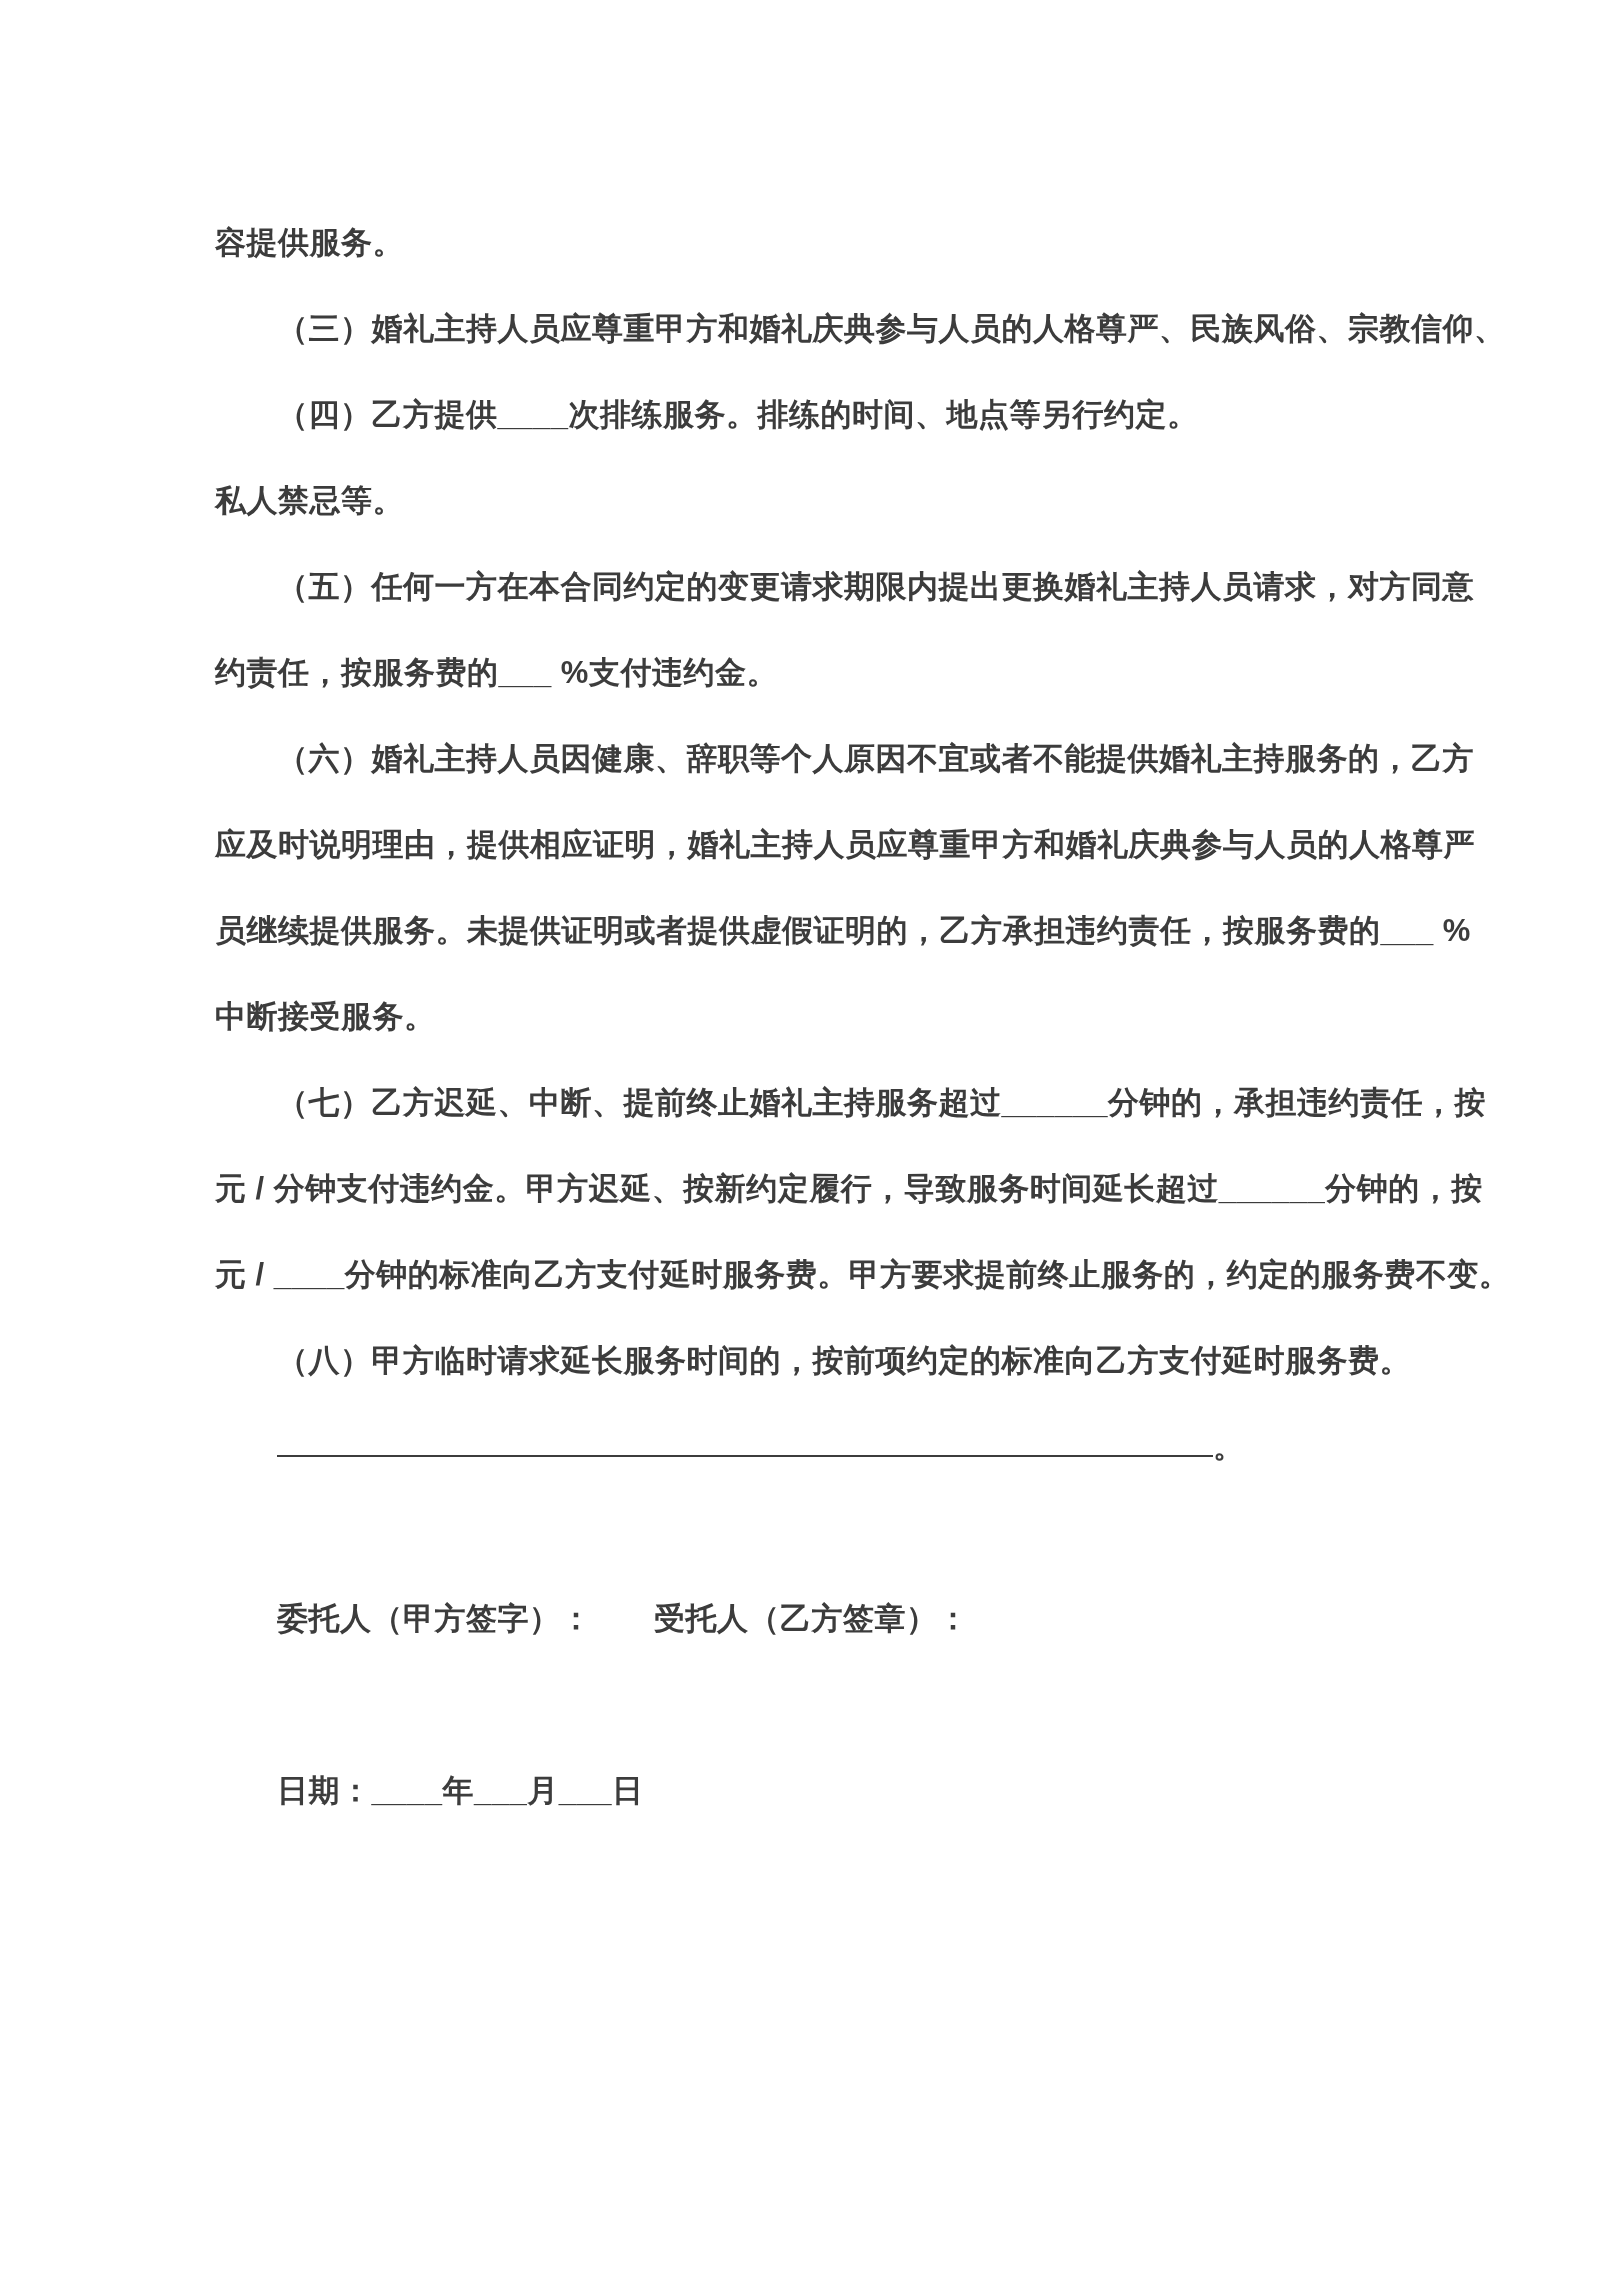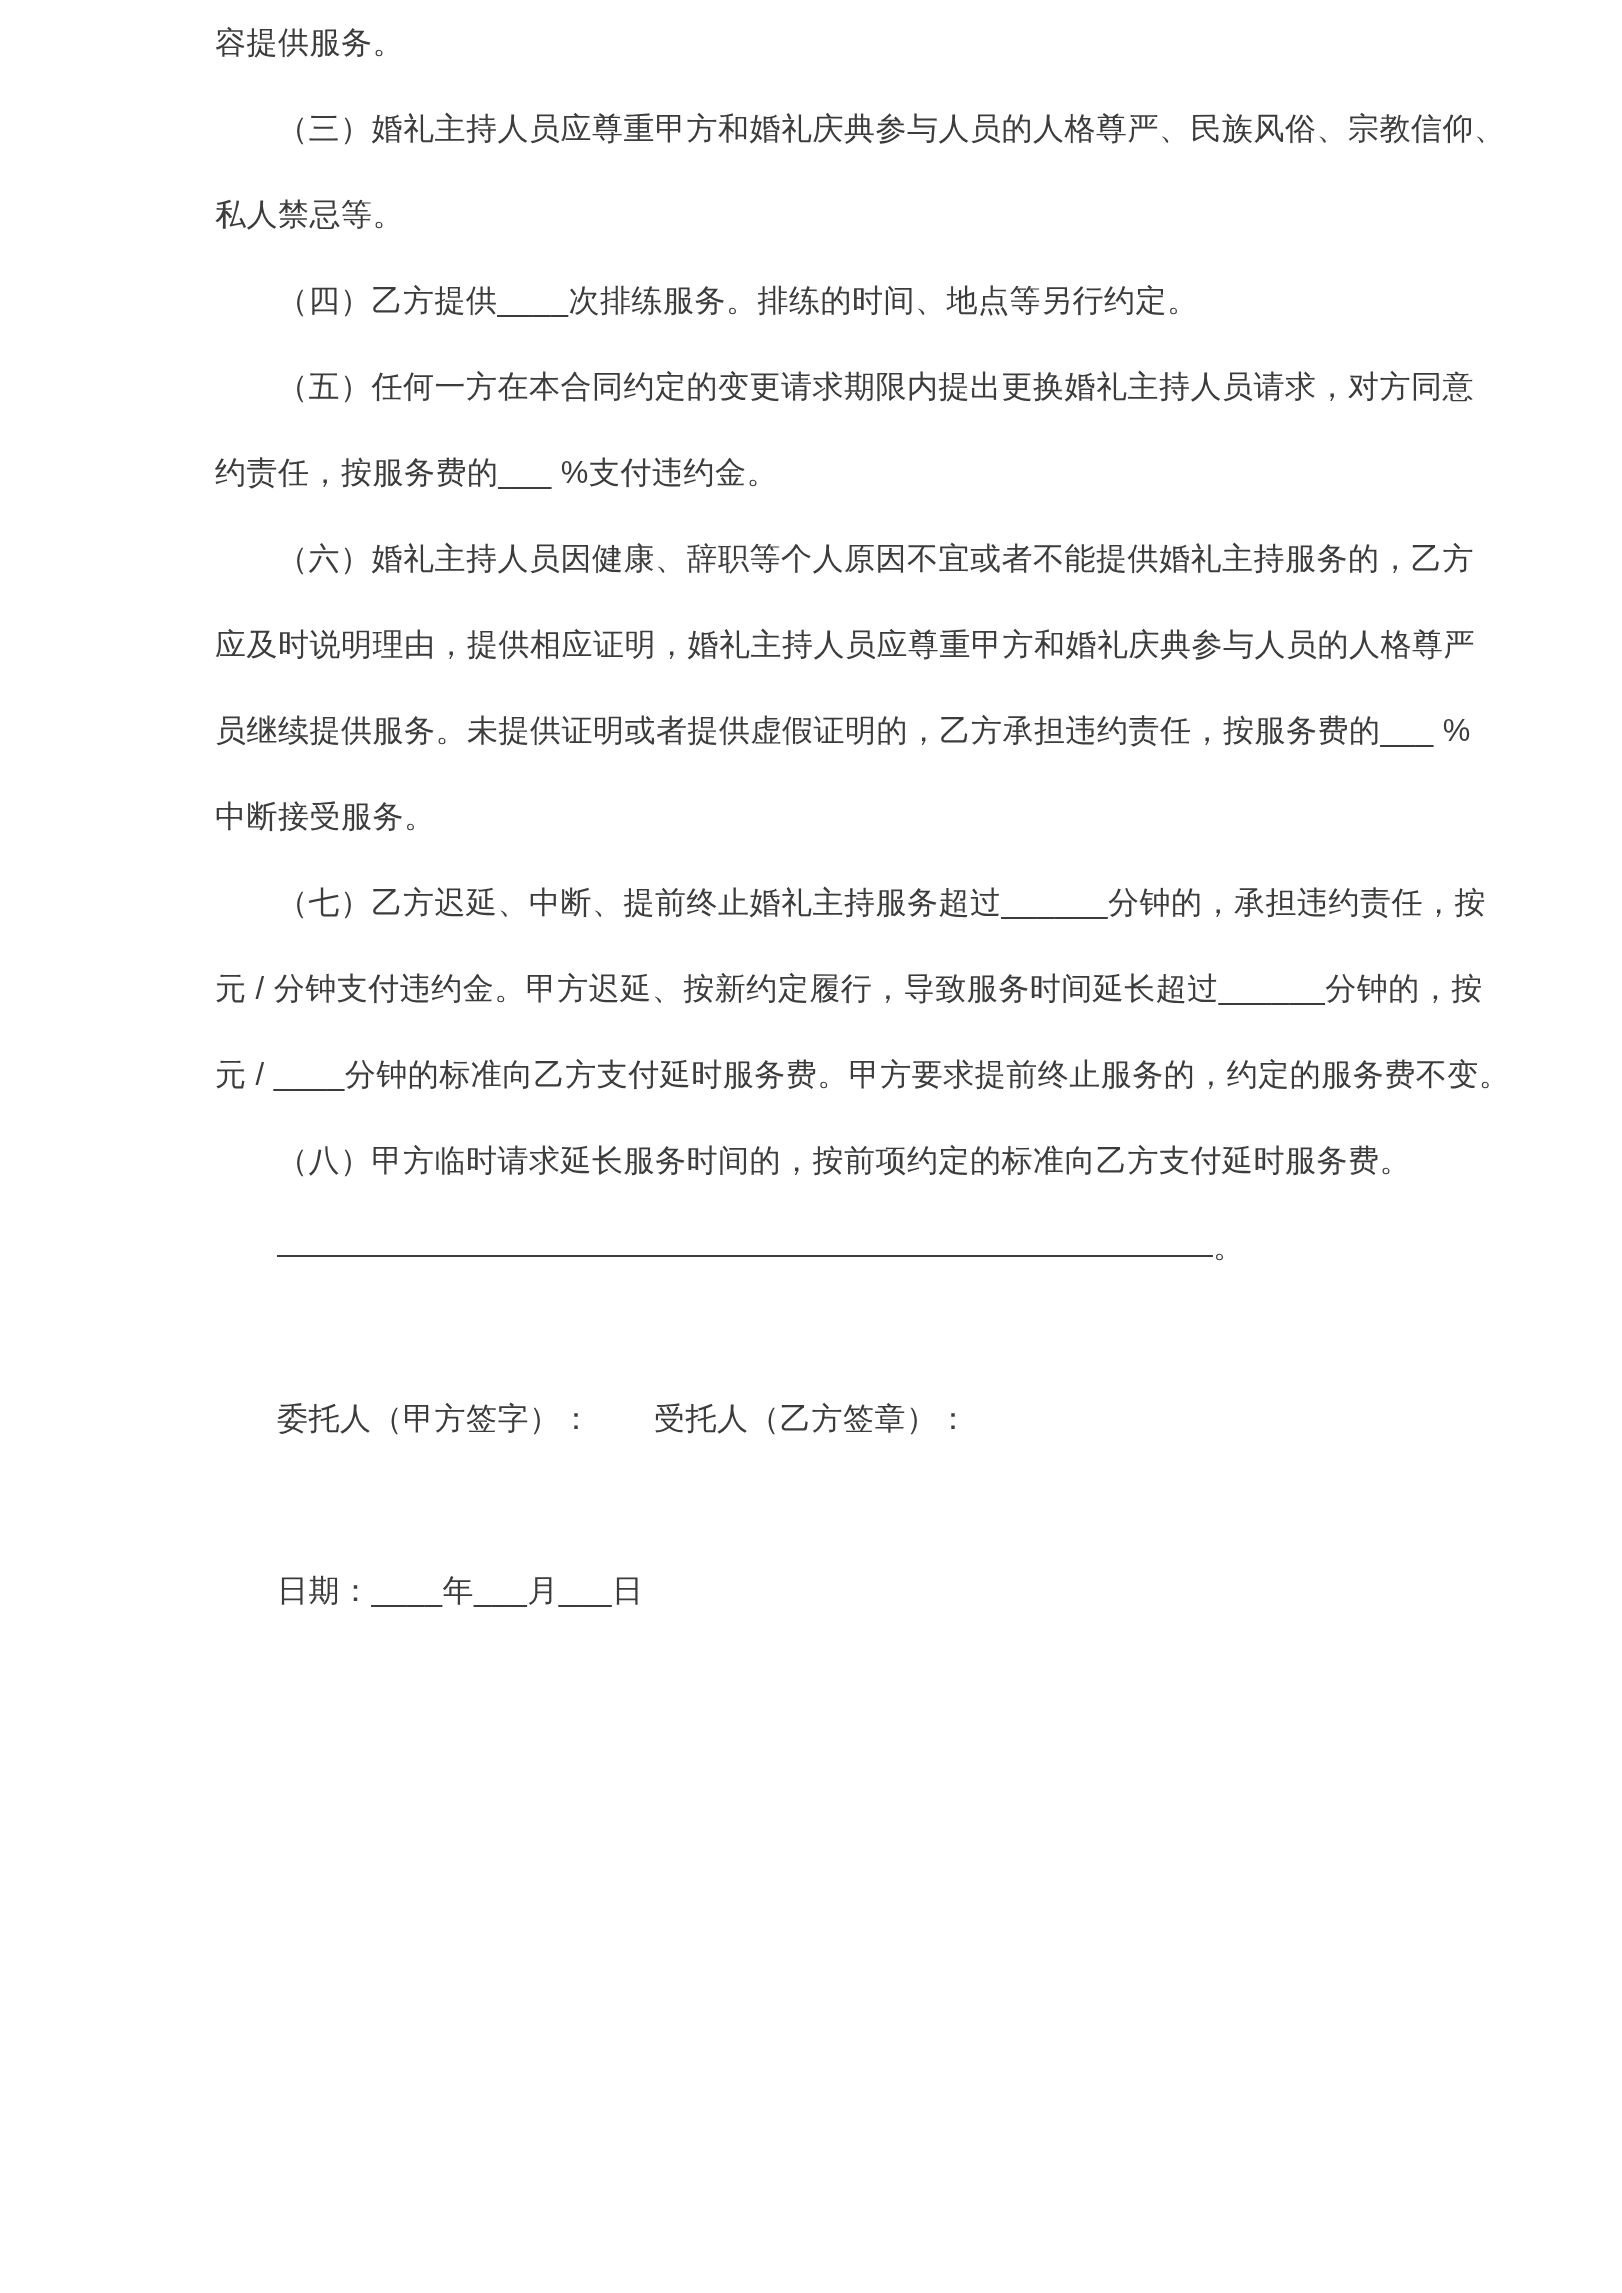--- a/index.html
+++ b/index.html
@@ -8,22 +8,24 @@
     background: #ffffff;
   }
   body {
     width: 1623px;
     height: 2294px;
     overflow: hidden;
     font-family: "Liberation Sans", sans-serif;
     color: #3c3c3c;
   }
   .doc {
+    padding-top: 200px;
     padding-left: 215px;
     padding-right: 136px;
+    font-weight: bold;
   }
   .line {
     height: 86px;
     line-height: 86px;
     font-size: 31px;
     white-space: nowrap;
     letter-spacing: 0.5px;
   }
   .indent {
     padding-left: 62px;
@@ -36,22 +38,22 @@
   .sig-right {
     margin-left: 62px;
   }
 </style>
 </head>
 <body>
 
 <div class="doc" id="doc">
     <div class="line">容提供服务。</div>
     <div class="line indent">（三）婚礼主持人员应尊重甲方和婚礼庆典参与人员的人格尊严、民族风俗、宗教信仰、</div>
+    <div class="line indent">（四）乙方提供____次排练服务。排练的时间、地点等另行约定。</div>
     <div class="line">私人禁忌等。</div>
-    <div class="line indent">（四）乙方提供____次排练服务。排练的时间、地点等另行约定。</div>
     <div class="line indent">（五）任何一方在本合同约定的变更请求期限内提出更换婚礼主持人员请求，对方同意</div>
     <div class="line">约责任，按服务费的___ %支付违约金。</div>
     <div class="line indent">（六）婚礼主持人员因健康、辞职等个人原因不宜或者不能提供婚礼主持服务的，乙方</div>
     <div class="line">应及时说明理由，提供相应证明，婚礼主持人员应尊重甲方和婚礼庆典参与人员的人格尊严</div>
     <div class="line">员继续提供服务。未提供证明或者提供虚假证明的，乙方承担违约责任，按服务费的___ %</div>
     <div class="line">中断接受服务。</div>
     <div class="line indent">（七）乙方迟延、中断、提前终止婚礼主持服务超过______分钟的，承担违约责任，按</div>
     <div class="line">元 / 分钟支付违约金。甲方迟延、按新约定履行，导致服务时间延长超过______分钟的，按</div>
     <div class="line">元 / ____分钟的标准向乙方支付延时服务费。甲方要求提前终止服务的，约定的服务费不变。</div>
     <div class="line indent">（八）甲方临时请求延长服务时间的，按前项约定的标准向乙方支付延时服务费。</div>

